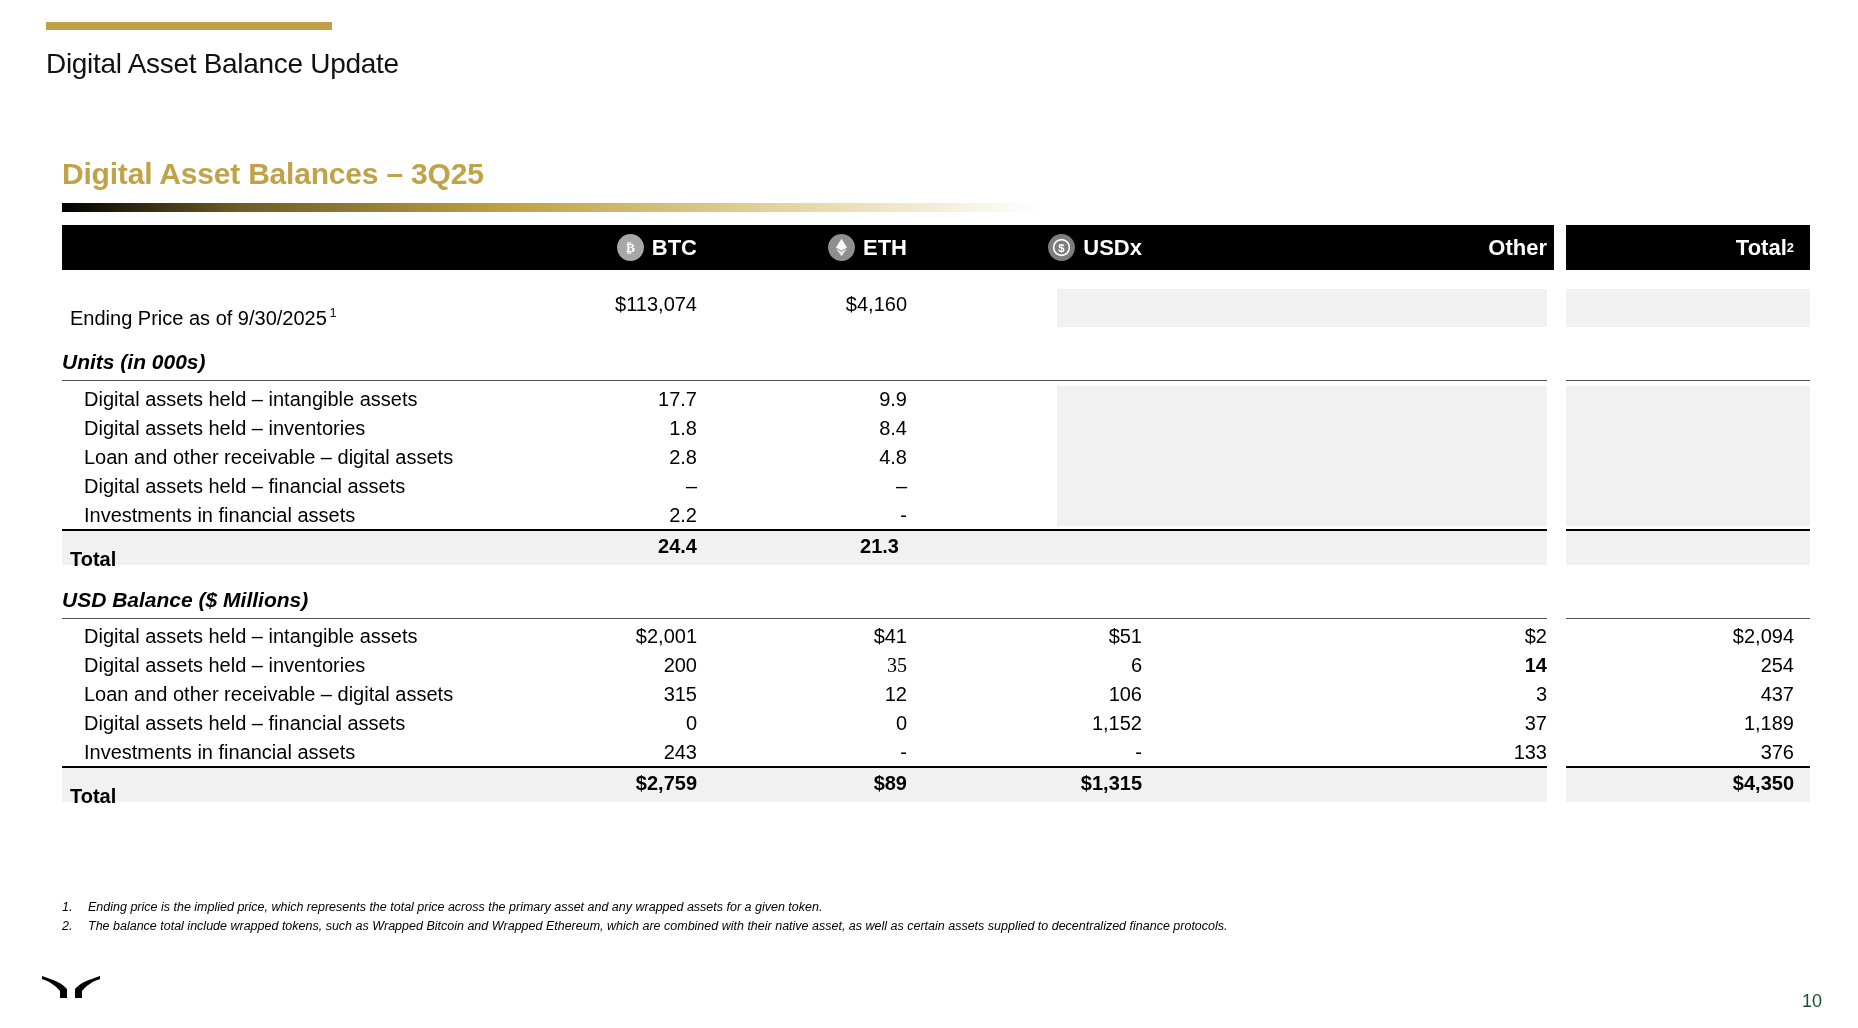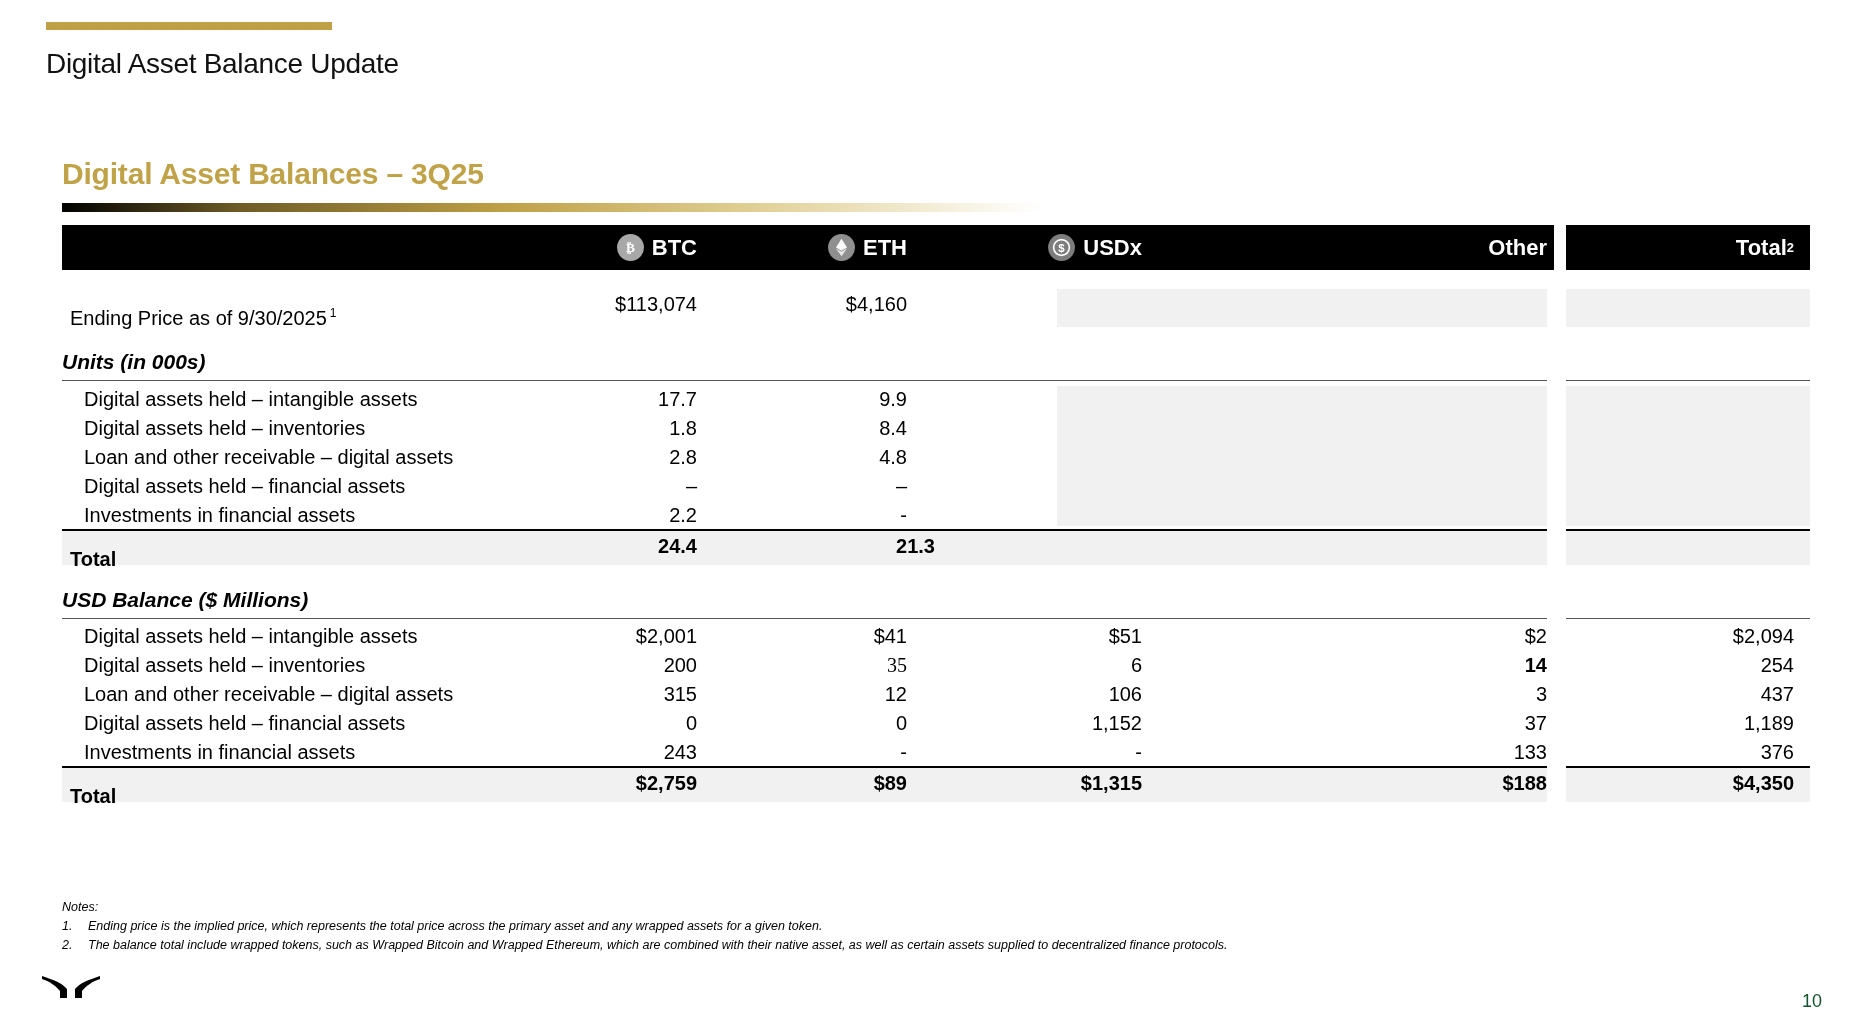--- a/index.html
+++ b/index.html
@@ -185,21 +185,21 @@
       <span class="cell" style="left:730px;width:115px;">-</span>
     </div>
 
     <div class="hline" style="left:0px;top:304px;width:1485px;"></div>
     <div class="hline" style="left:1504px;top:304px;width:244px;"></div>
     <div class="tot-bg" style="left:0px;top:306px;width:1485px;height:34px;"></div>
     <div class="tot-bg" style="left:1504px;top:306px;width:244px;height:34px;"></div>
     <div class="row" style="top:310px;">
       <span class="rlabel flush bold">Total</span>
       <span class="cell bold" style="left:520px;width:115px;">24.4</span>
-      <span class="cell bold" style="left:758px;width:115px;text-align:right;">21.3</span>
+      <span class="cell bold" style="left:722px;width:115px;text-align:right;">21.3</span>
     </div>
 
     <div class="sec-hdr" style="top:363px;">USD Balance ($ Millions)</div>
     <div class="hline" style="left:0px;top:393px;width:1485px;height:1px;background:#555;"></div>
     <div class="hline" style="left:1504px;top:393px;width:244px;height:1px;background:#555;"></div>
 
     <div class="row" style="top:400px;">
       <span class="rlabel indent">Digital assets held – intangible assets</span>
       <span class="cell" style="left:520px;width:115px;">$2,001</span>
       <span class="cell" style="left:730px;width:115px;">$41</span>
@@ -242,27 +242,25 @@
 
     <div class="hline" style="left:0px;top:541px;width:1485px;"></div>
     <div class="hline" style="left:1504px;top:541px;width:244px;"></div>
     <div class="tot-bg" style="left:0px;top:543px;width:1485px;height:34px;"></div>
     <div class="tot-bg" style="left:1504px;top:543px;width:244px;height:34px;"></div>
     <div class="row" style="top:547px;">
       <span class="rlabel flush bold">Total</span>
       <span class="cell bold" style="left:520px;width:115px;">$2,759</span>
       <span class="cell bold" style="left:730px;width:115px;">$89</span>
       <span class="cell bold" style="left:920px;width:160px;">$1,315</span>
-      <span class="cell bold" style="left:1110px;width:375px;">$188</span>
       <span class="cell bold" style="left:1504px;width:228px;">$4,350</span>
     </div>
   </div>
 
   <div class="notes">
-    <div class="ntitle">Notes:</div>
     <div class="note-row">
       <span class="note-num">1.</span>
       <span class="note-txt">Ending price is the implied price, which represents the total price across the primary asset and any wrapped assets for a given token.</span>
     </div>
     <div class="note-row">
       <span class="note-num">2.</span>
       <span class="note-txt">The balance total include wrapped tokens, such as Wrapped Bitcoin and Wrapped Ethereum, which are combined with their native asset, as well as certain assets supplied to decentralized finance protocols.</span>
     </div>
   </div>
 

